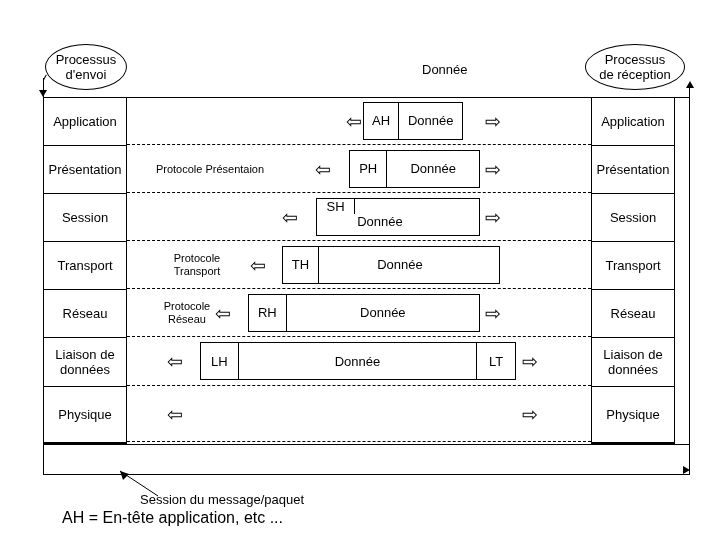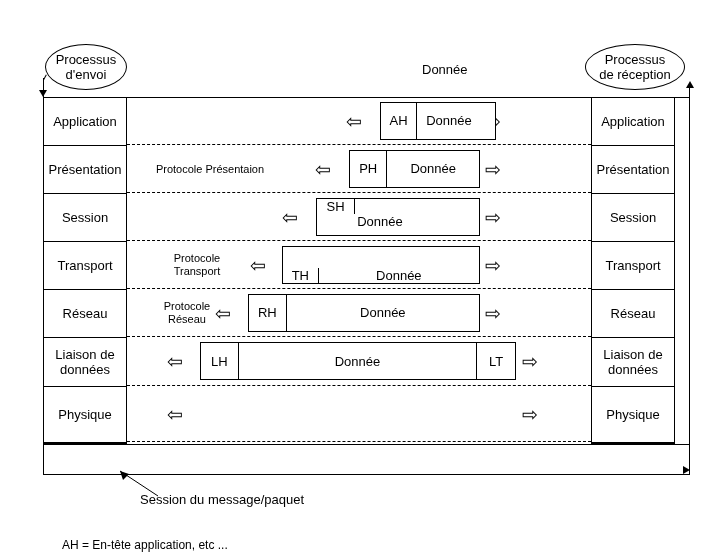--- a/index.html
+++ b/index.html
@@ -164,21 +164,21 @@
   }
 
   
   .caption {
     position: absolute;
     font-size: 13px;
     white-space: nowrap;
   }
   #donnee-top { left: 422px; top: 62px; }
   #chemin-label { left: 140px; top: 492px; }
-  #legend-note { left: 62px; top: 538px; font-size: 12px; }
+  #legend-note { left: 62px; top: 509px; font-size: 16px; }
 </style>
 </head>
 <body>
 
 <div id="canvas">
 
   <div class="outer-frame"></div>
 
   <div class="proc-ellipse" id="ellipse-send">
     <span>Processus</span>
@@ -243,21 +243,21 @@
     <div class="stack-cell" style="height:56px; border-bottom:1px solid #000;">
         <span>Physique</span>
       </div>
   </div>
 
   <div class="rows-area">
 
     <div class="row" style="height:48px;">
       <div class="arrow-l" style="left:219px;">⇦</div>
       <div class="arrow-r" style="left:358px;">⇨</div>
-      <div class="pdu" style="left:253px; width:116px;">
+      <div class="pdu" style="left:236px; width:100px;">
         <div class="pdu-seg" style="width:36px;">AH</div>
         <div class="pdu-seg" style="width:64px;">Donnée</div>
       </div>
     </div>
 
     <div class="row" style="height:48px;">
       <div class="proto-label" style="left:8px;">Protocole Présentaion</div>
       <div class="arrow-l" style="left:188px;">⇦</div>
       <div class="arrow-r" style="left:358px;">⇨</div>
       <div class="pdu" style="left:222px; width:131px;">
@@ -273,21 +273,21 @@
         <div class="pdu-seg" style="width:38px;">SH</div>
         <div class="pdu-seg" style="width:126px;">Donnée</div>
       </div>
     </div>
 
     <div class="row" style="height:48px;">
       <div class="proto-label" style="left:0px; width:140px;">Protocole
 Transport</div>
       <div class="arrow-l" style="left:123px;">⇦</div>
       <div class="arrow-r" style="left:358px;">⇨</div>
-      <div class="pdu" style="left:155px; width:198px;align-items:flex-end;">
+      <div class="pdu" style="left:155px; width:218px;">
         <div class="pdu-seg" style="width:36px;">TH</div>
         <div class="pdu-seg" style="width:162px;">Donnée</div>
       </div>
     </div>
 
     <div class="row" style="height:48px;">
       <div class="proto-label" style="left:-5px; width:130px;">Protocole
 Réseau</div>
       <div class="arrow-l" style="left:88px;">⇦</div>
       <div class="arrow-r" style="left:358px;">⇨</div>

